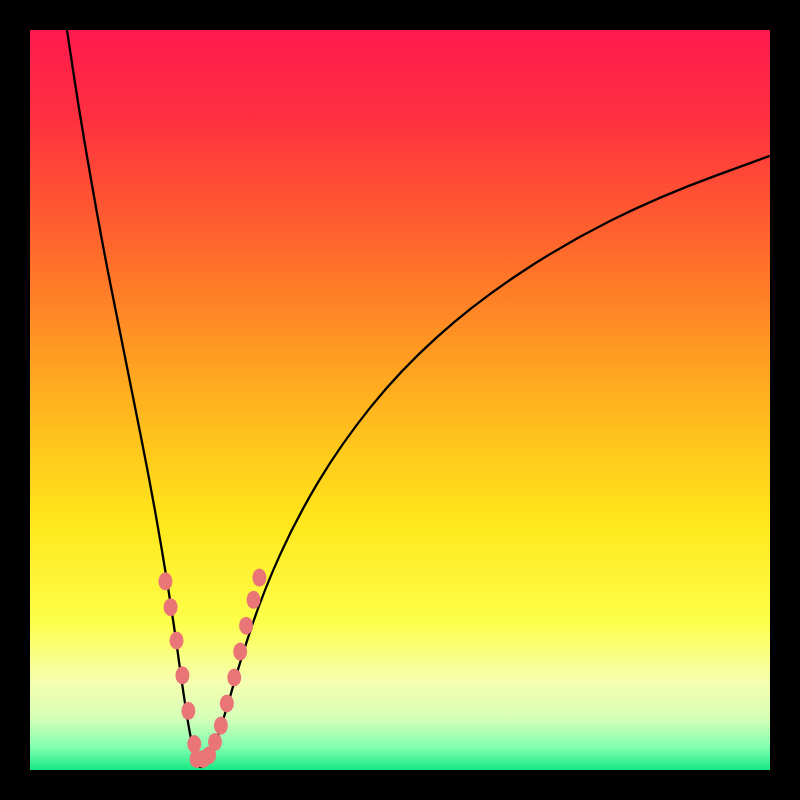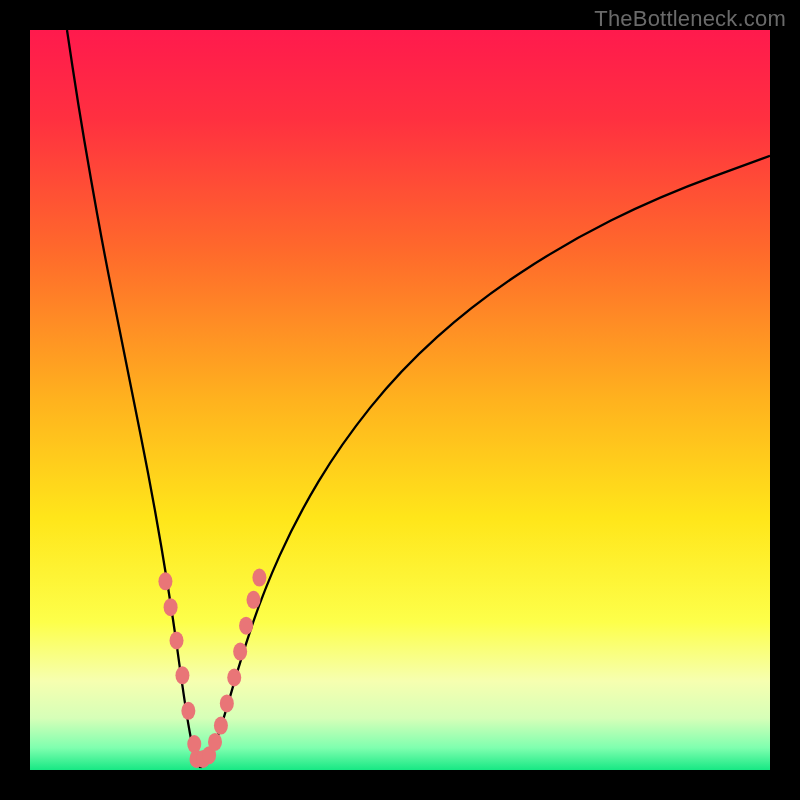--- a/index.html
+++ b/index.html
@@ -95,15 +95,14 @@
           <ellipse cx="204.24" cy="647.5" rx="7" ry="9" fill="#e97577"></ellipse>
           <ellipse cx="210.15999999999997" cy="621.6" rx="7" ry="9" fill="#e97577"></ellipse>
           <ellipse cx="216.07999999999998" cy="595.7" rx="7" ry="9" fill="#e97577"></ellipse>
           <ellipse cx="223.48" cy="569.8" rx="7" ry="9" fill="#e97577"></ellipse>
           <ellipse cx="229.4" cy="547.6" rx="7" ry="9" fill="#e97577"></ellipse>
         </g>
     </svg>
 
   </div>
 
-  <div class="watermark">TheBottleneck.com</div>
 
 </div>
 
 </body></html>

